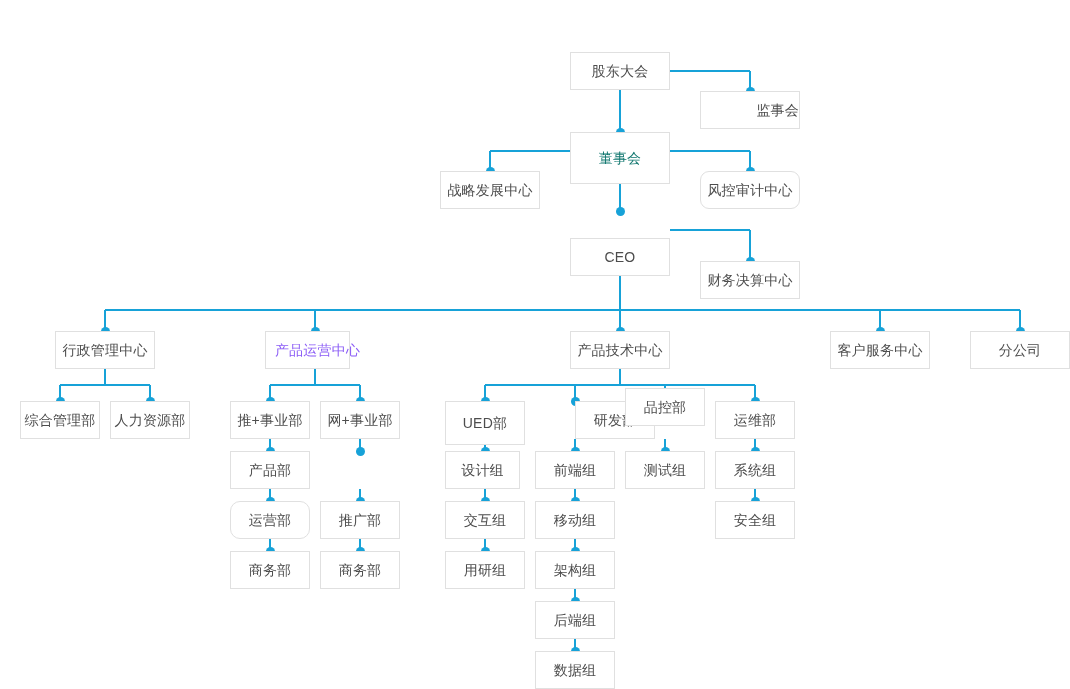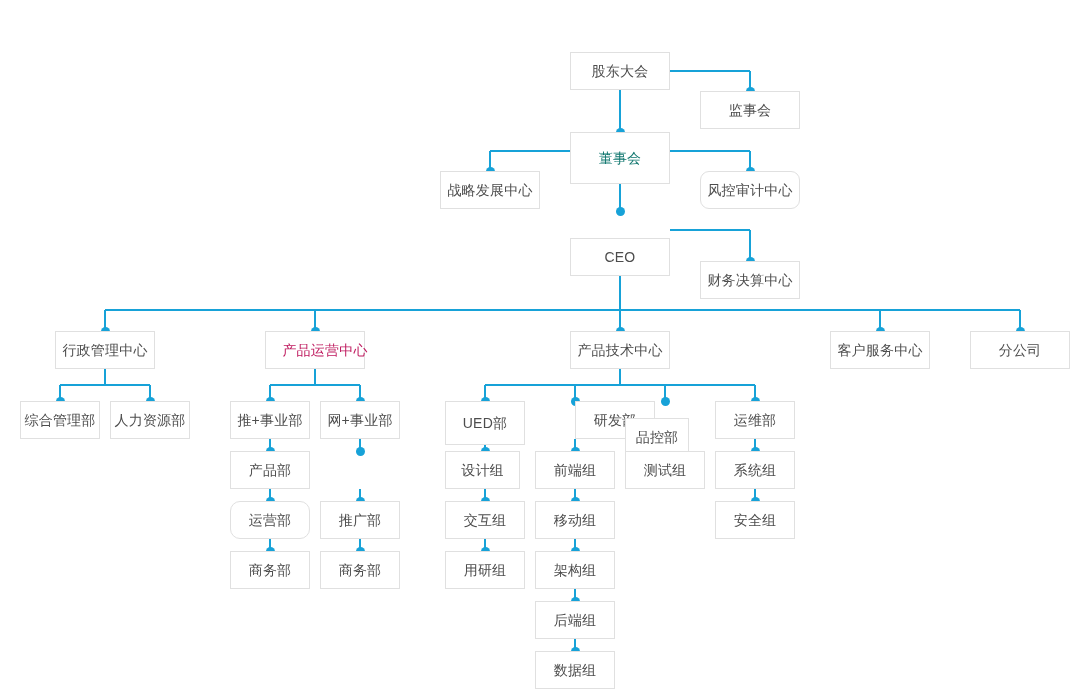--- a/index.html
+++ b/index.html
@@ -144,42 +144,42 @@
       <div class="dot" style="left: 575px; top: 501px;"></div>
       <div class="dot" style="left: 575px; top: 551px;"></div>
       <div class="dot" style="left: 575px; top: 601px;"></div>
       <div class="dot" style="left: 575px; top: 651px;"></div>
       <div class="dot" style="left: 665px; top: 451px;"></div>
       <div class="dot" style="left: 755px; top: 451px;"></div>
       <div class="dot" style="left: 755px; top: 501px;"></div>
       <div class="node" style="left: 570px; top: 52px; width: 100px; height: 38px; border-color: rgb(224, 224, 224); color: rgb(77, 77, 77);">
         <span>股东大会</span>
       </div>
-      <div class="node" style="left: 700px; top: 91px; width: 100px; height: 38px; border-color: rgb(224, 224, 224); color: rgb(77, 77, 77);">
+      <div class="node" style="left: 700px; top: 91px; width: 100px; height: 38px; border-color: rgb(224, 224, 224); color: rgb(77, 77, 77); justify-content: flex-end;">
         <span>监事会</span>
       </div>
       <div class="node" style="left: 570px; top: 132px; width: 100px; height: 52px; border-color: rgb(224, 224, 224); color: #0f766e;">
         <span>董事会</span>
       </div>
       <div class="node" style="left: 440px; top: 171px; width: 100px; height: 38px; border-color: rgb(224, 224, 224); color: rgb(77, 77, 77);">
         <span>战略发展中心</span>
       </div>
       <div class="node" style="left: 700px; top: 171px; width: 100px; height: 38px; border-color: rgb(224, 224, 224); color: rgb(77, 77, 77); border-radius: 9px;">
         <span>风控审计中心</span>
       </div>
       <div class="node" style="left: 570px; top: 211px; width: 100px; height: 38px; border-color: rgb(224, 224, 224); color: rgb(77, 77, 77); margin-top: 27px;">
         <span>CEO</span>
       </div>
       <div class="node" style="left: 700px; top: 261px; width: 100px; height: 38px; border-color: rgb(224, 224, 224); color: rgb(77, 77, 77);">
         <span>财务决算中心</span>
       </div>
       <div class="node" style="left: 55px; top: 331px; width: 100px; height: 38px; border-color: rgb(224, 224, 224); color: rgb(77, 77, 77);">
         <span>行政管理中心</span>
       </div>
-      <div class="node" style="left: 265px; top: 331px; width: 100px; height: 38px; border-color: rgb(224, 224, 224); color: #be185d; padding-left: 20px;">
+      <div class="node" style="left: 265px; top: 331px; width: 85px; height: 38px; border-color: rgb(224, 224, 224); color: #8b5cf6; padding-left: 20px;">
         <span>产品运营中心</span>
       </div>
       <div class="node" style="left: 570px; top: 331px; width: 100px; height: 38px; border-color: rgb(224, 224, 224); color: rgb(77, 77, 77);">
         <span>产品技术中心</span>
       </div>
       <div class="node" style="left: 830px; top: 331px; width: 100px; height: 38px; border-color: rgb(224, 224, 224); color: rgb(77, 77, 77);">
         <span>客户服务中心</span>
       </div>
       <div class="node" style="left: 970px; top: 331px; width: 100px; height: 38px; border-color: rgb(224, 224, 224); color: rgb(77, 77, 77);">
         <span>分公司</span>
@@ -210,21 +210,21 @@
       </div>
       <div class="node" style="left: 320px; top: 551px; width: 80px; height: 38px; border-color: rgb(224, 224, 224); color: rgb(77, 77, 77);">
         <span>商务部</span>
       </div>
       <div class="node" style="left: 445px; top: 401px; width: 80px; height: 44px; border-color: rgb(224, 224, 224); color: rgb(77, 77, 77);">
         <span>UED部</span>
       </div>
       <div class="node" style="left: 535px; top: 401px; width: 80px; height: 38px; border-color: rgb(224, 224, 224); color: rgb(77, 77, 77); margin-left: 40px;">
         <span>研发部</span>
       </div>
-      <div class="node" style="left: 625px; top: 418px; width: 64px; height: 38px; border-color: rgb(224, 224, 224); color: rgb(77, 77, 77);">
+      <div class="node" style="left: 625px; top: 388px; width: 80px; height: 38px; border-color: rgb(224, 224, 224); color: rgb(77, 77, 77);">
         <span>品控部</span>
       </div>
       <div class="node" style="left: 715px; top: 401px; width: 80px; height: 38px; border-color: rgb(224, 224, 224); color: rgb(77, 77, 77);">
         <span>运维部</span>
       </div>
       <div class="node" style="left: 445px; top: 451px; width: 75px; height: 38px; border-color: rgb(224, 224, 224); color: rgb(77, 77, 77);">
         <span>设计组</span>
       </div>
       <div class="node" style="left: 445px; top: 501px; width: 80px; height: 38px; border-color: rgb(224, 224, 224); color: rgb(77, 77, 77);">
         <span>交互组</span>

